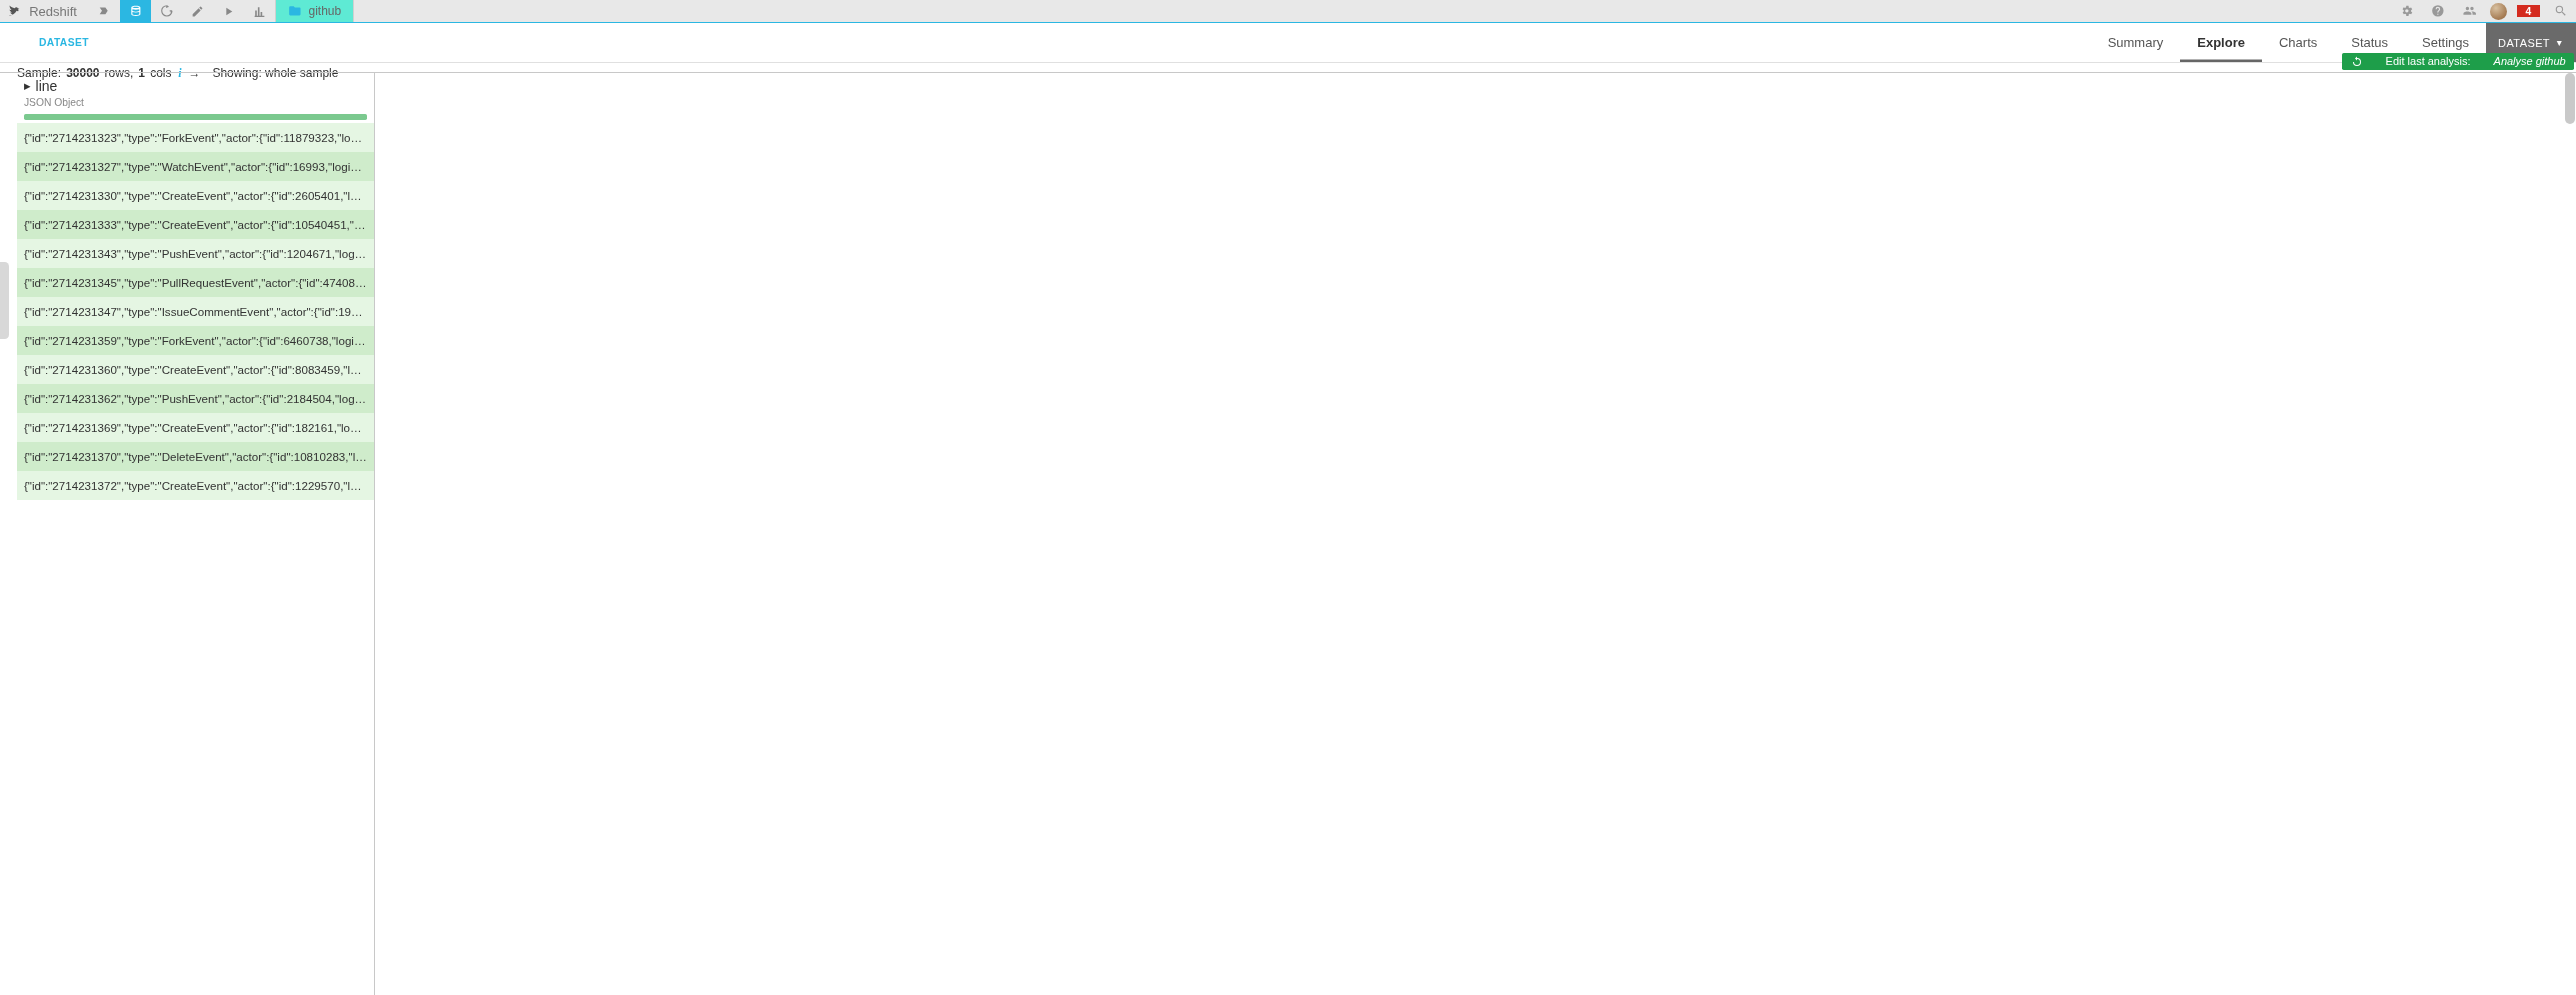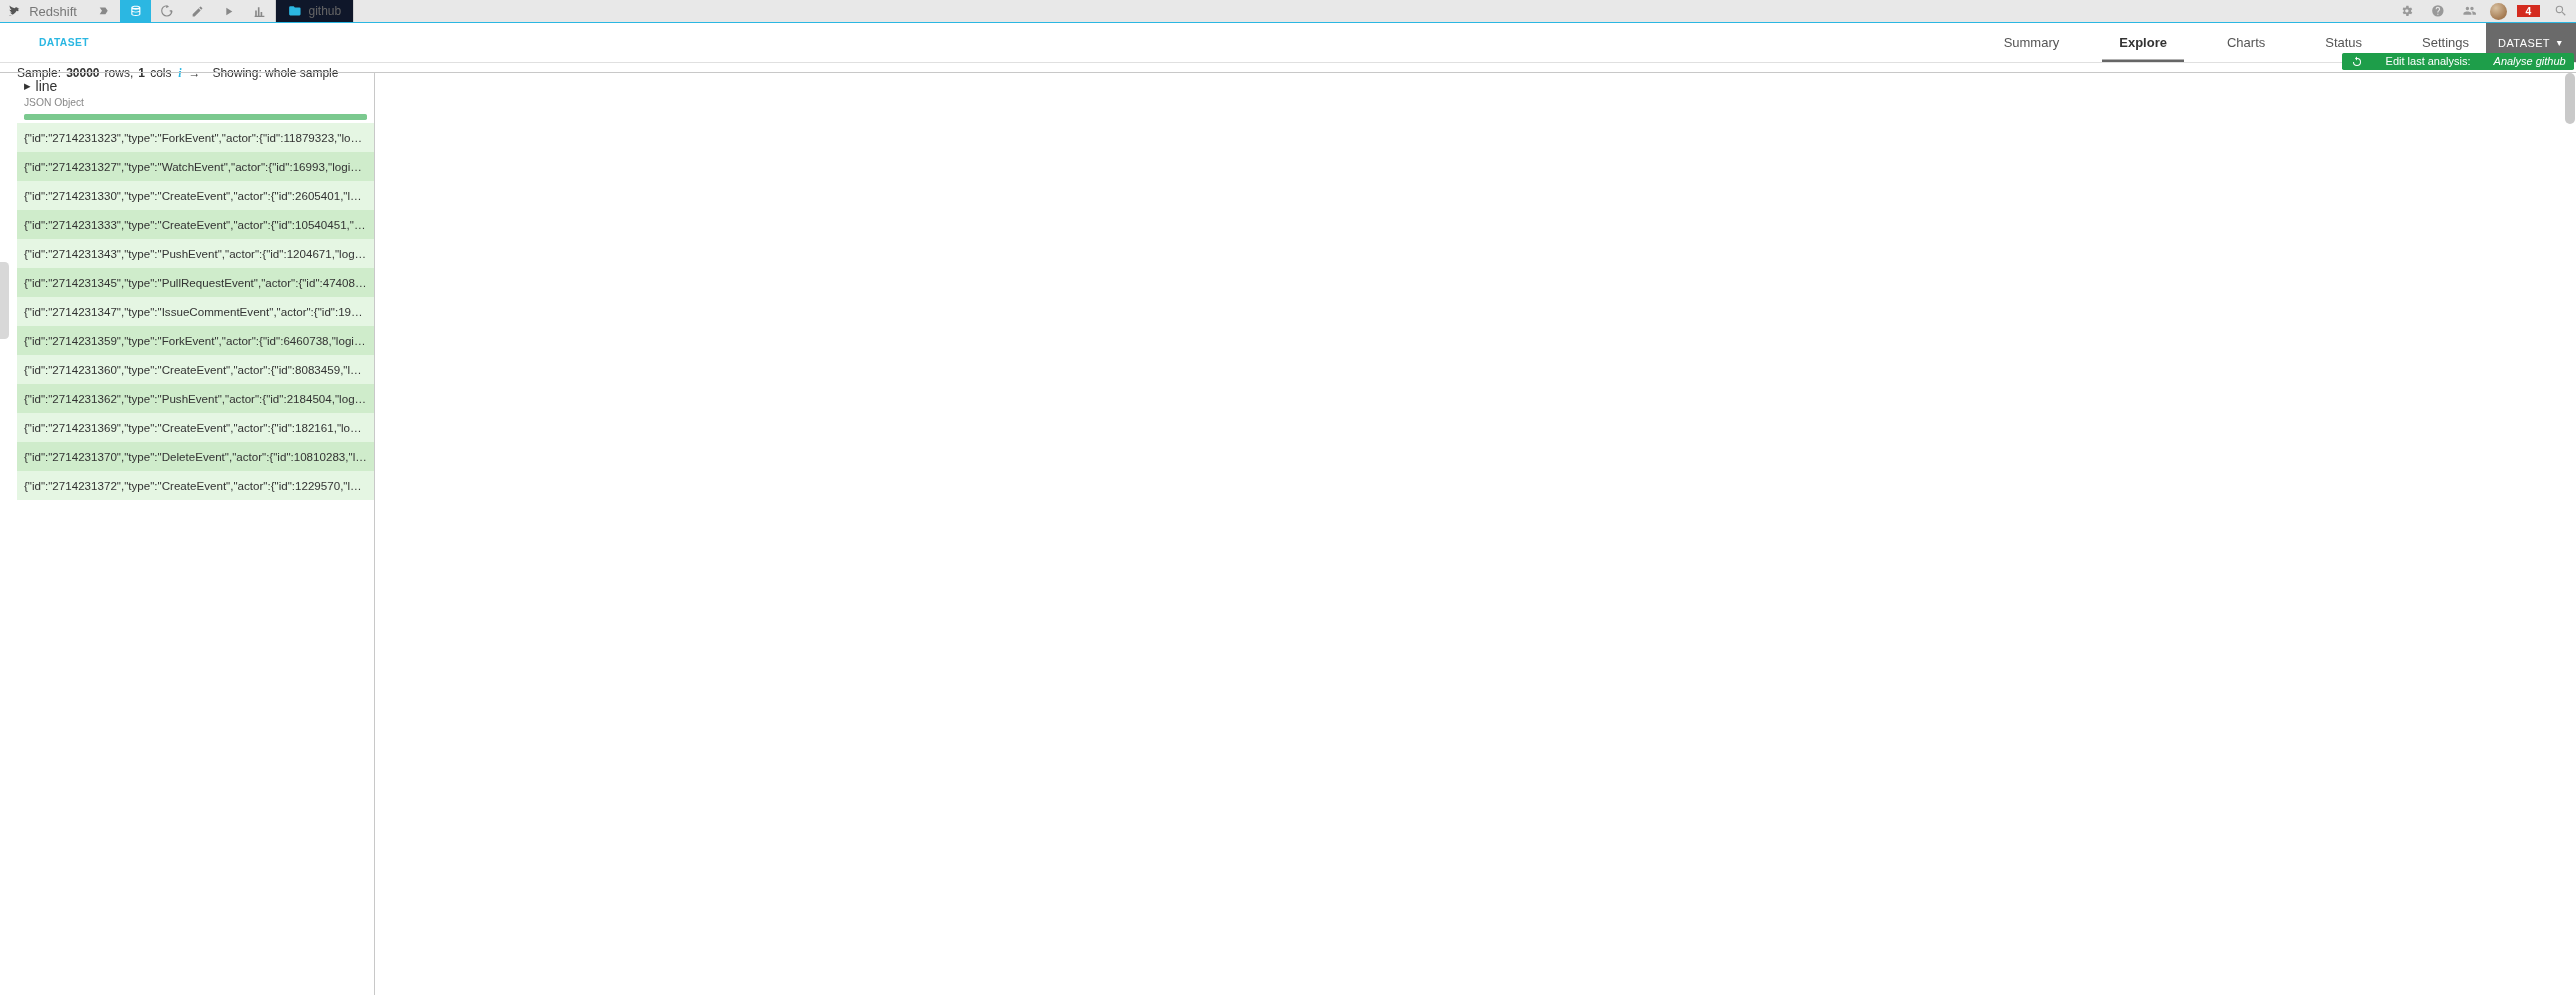--- a/index.html
+++ b/index.html
@@ -5,31 +5,31 @@
   * { box-sizing: border-box; margin: 0; padding: 0; }
   html, body { width: 100%; height: 100%; font-family: -apple-system, "Helvetica Neue", Arial, sans-serif; font-size: 12px; color: #444; background: #fff; }
 
   
   .topbar { height: 23px; background: #e8e8e8; border-bottom: 1.7px solid #2bb7e2; display: flex; align-items: stretch; }
   .topbar-left { display: flex; align-items: stretch; }
   .tb-btn { width: 31px; display: flex; align-items: center; justify-content: center; color: #888; cursor: pointer; }
   .tb-btn.active { background: #2bb7e2; color: #fff; }
   .brand { display: flex; align-items: center; padding: 0 12px 0 6.9px; color: #777; font-size: 13px; gap: 6.9px; }
   .bird svg { display: block; }
-  .breadcrumb-tab { display: flex; align-items: center; gap: 6.9px; padding: 0 12px; background: #0f172a; color: #666; border-left: 0.9px solid #d0d0d0; border-right: 0.9px solid #d0d0d0; }
+  .breadcrumb-tab { display: flex; align-items: center; gap: 6.9px; padding: 0 12px; background: #5eead4; color: #666; border-left: 0.9px solid #d0d0d0; border-right: 0.9px solid #d0d0d0; }
   .breadcrumb-tab svg { color: #2bb7e2; }
   .topbar-right { margin-left: auto; display: flex; align-items: stretch; }
   .topbar-right .tb-btn { color: #999; }
   .avatar { width: 17px; height: 17px; border-radius: 50%; background: radial-gradient(circle at 35% 30%, #d8c0a0 0%, #a47a52 70%); align-self: center; margin: 0 5.1px; }
   .notif { align-self: center; background: #d42b1f; color: #fff; font-weight: 700; font-size: 10.3px; padding: 0.9px 8.6px; margin: 0 5.1px; }
 
   
   .secondbar { height: 40px; border-bottom: 0.9px solid #e0e0e0; display: flex; align-items: stretch; position: relative; }
   .dataset-label { color: #2bb7e2; font-weight: 700; font-size: 10.3px; letter-spacing: 0.4px; padding: 0 12px 0 39px; display: flex; align-items: center; }
-  .tabs { margin-left: auto; display: flex; align-items: stretch; gap: 26px; }
+  .tabs { margin-left: auto; display: flex; align-items: stretch; }
   .tab { padding: 0 17px; display: flex; align-items: center; color: #555; cursor: pointer; font-size: 13px; }
   .tab.active { font-weight: 700; color: #333; box-shadow: inset 0 -2.6px 0 #666; }
   .actions-btn { background: #6a6a6a; color: #fff; padding: 0 12px; display: flex; align-items: center; gap: 5.1px; font-size: 11px; letter-spacing: 0.4px; cursor: pointer; }
   .actions-btn .caret { font-size: 8.6px; }
 
   
   .info-row { position: relative; height: 22px; }
   .sample-line { position: absolute; left: 17px; top: 2.6px; font-size: 12px; color: #333; display: flex; align-items: center; gap: 5.1px; }
   .sample-line b { font-weight: 700; }
   .info-i { color: #2bb7e2; font-style: italic; font-family: Georgia, serif; font-weight: 700; cursor: pointer; padding: 0 1.7px; }

